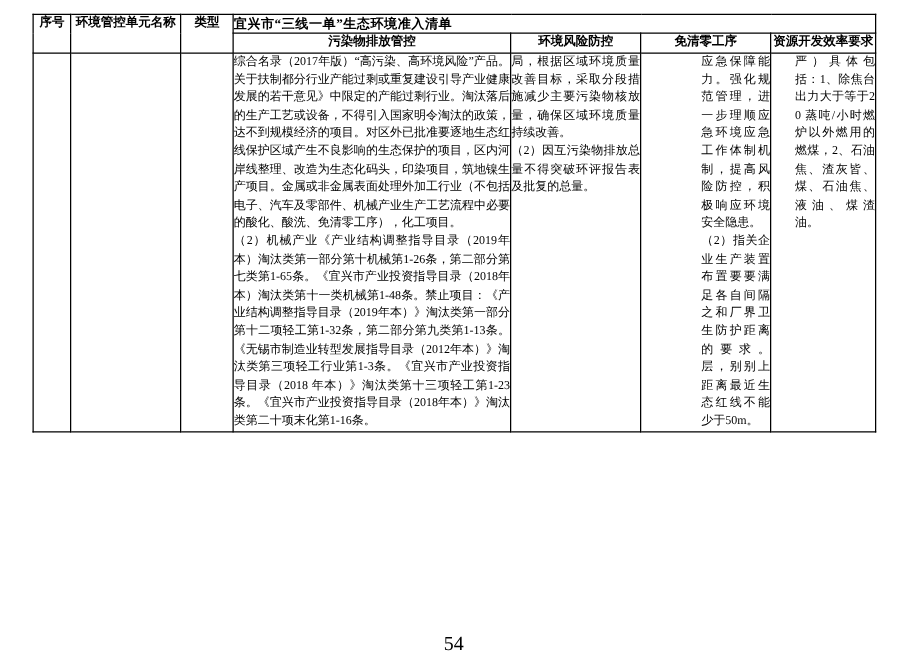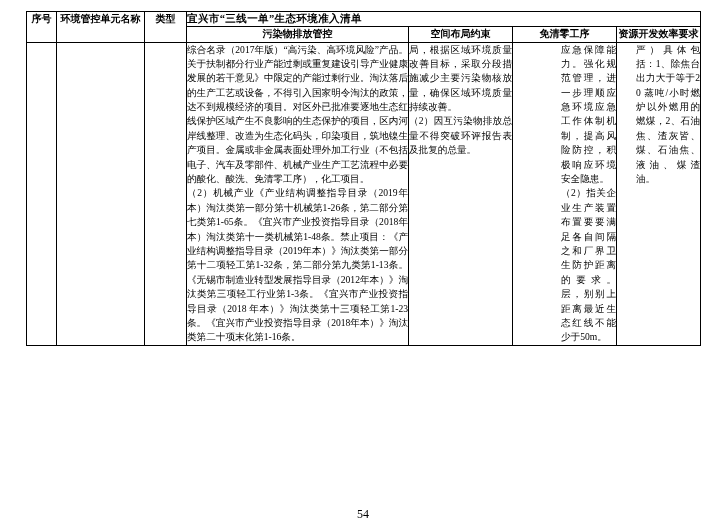--- a/index.html
+++ b/index.html
@@ -65,21 +65,21 @@
   .col-pollut { width: 104px; }
   .col-risk { width: 104px; }
   .col-res { width: 84px; }
 
   .page-number {
     position: absolute;
     left: 0;
     top: 507px;
     width: 726px;
     text-align: center;
-    font-size: 12px;
+    font-size: 16px;
     font-family: "Liberation Serif", serif;
   }
 </style>
 </head>
 <body>
 
 <div class="page">
 
   <table class="doc">
     <colgroup>
@@ -93,21 +93,21 @@
     </colgroup>
     <tbody>
       <tr>
         <td rowspan="2" class="hdr">序号</td>
         <td rowspan="2" class="hdr">环境管控单元名称</td>
         <td rowspan="2" class="hdr">类型</td>
         <td colspan="4" class="title-cell">宜兴市“三线一单”生态环境准入清单</td>
       </tr>
       <tr>
         <td class="hdr">污染物排放管控</td>
-        <td class="hdr">空间布局约束</td>
+        <td class="hdr">环境风险防控</td>
         <td class="hdr">免清零工序</td>
         <td class="hdr">资源开发效率要求</td>
       </tr>
       <tr>
         <td class="body-cell"></td>
         <td class="body-cell"></td>
         <td class="body-cell"></td>
         <td class="body-cell" style="white-space: pre-line;">综合名录（2017年版）“高污染、高环境风险”产品。关于扶制都分行业产能过剩或重复建设引导产业健康发展的若干意见》中限定的产能过剩行业。淘汰落后的生产工艺或设备，不得引入国家明令淘汰的政策，达不到规模经济的项目。对区外已批准要逐地生态红线保护区域产生不良影响的生态保护的项目，区内河岸线整理、改造为生态化码头，印染项目，筑地镍生产项目。金属或非金属表面处理外加工行业（不包括电子、汽车及零部件、机械产业生产工艺流程中必要的酸化、酸洗、免清零工序），化工项目。
 （2）机械产业《产业结构调整指导目录（2019年本）淘汰类第一部分第十机械第1-26条，第二部分第七类第1-65条。《宜兴市产业投资指导目录（2018年本）淘汰类第十一类机械第1-48条。禁止项目：《产业结构调整指导目录（2019年本）》淘汰类第一部分第十二项轻工第1-32条，第二部分第九类第1-13条。《无锡市制造业转型发展指导目录（2012年本）》淘汰类第三项轻工行业第1-3条。《宜兴市产业投资指导目录（2018 年本）》淘汰类第十三项轻工第1-23 条。《宜兴市产业投资指导目录（2018年本）》淘汰类第二十项末化第1-16条。</td>
         <td class="body-cell" style="white-space: pre-line;">局，根据区域环境质量改善目标，采取分段措施减少主要污染物核放量，确保区域环境质量持续改善。

